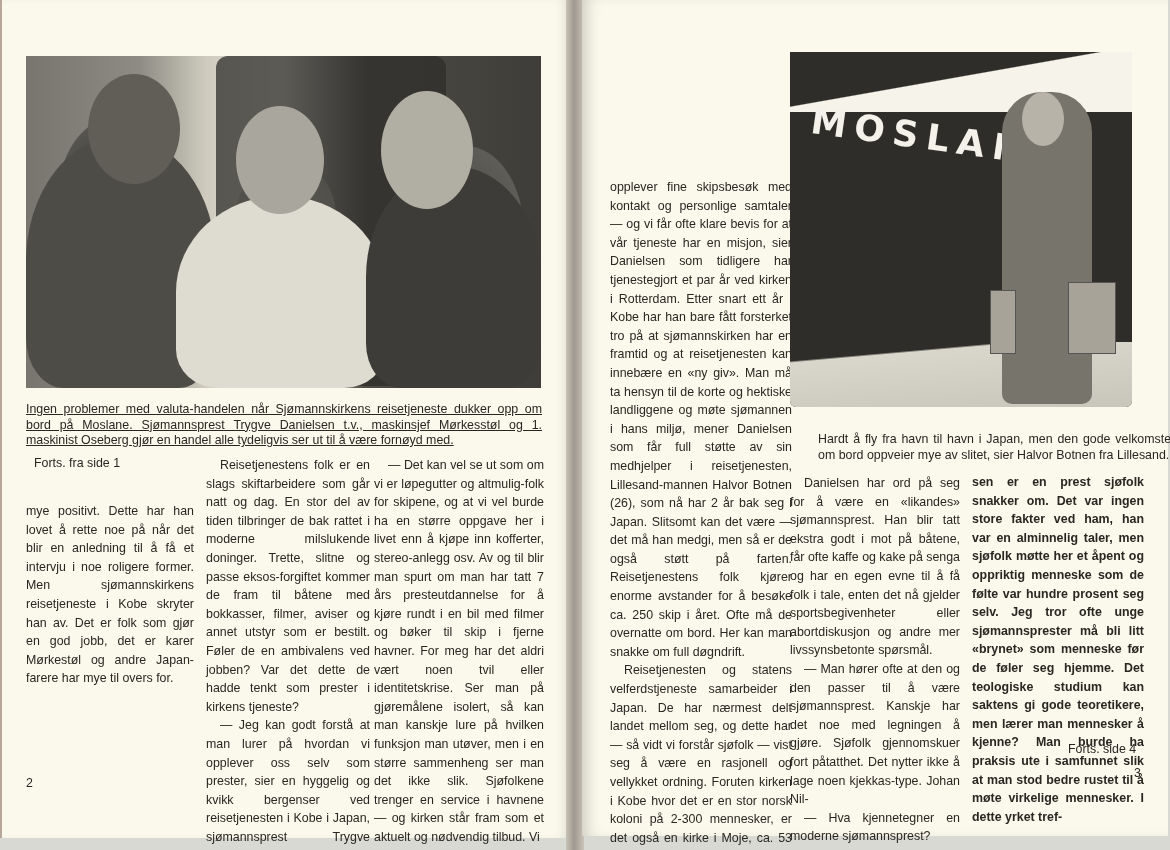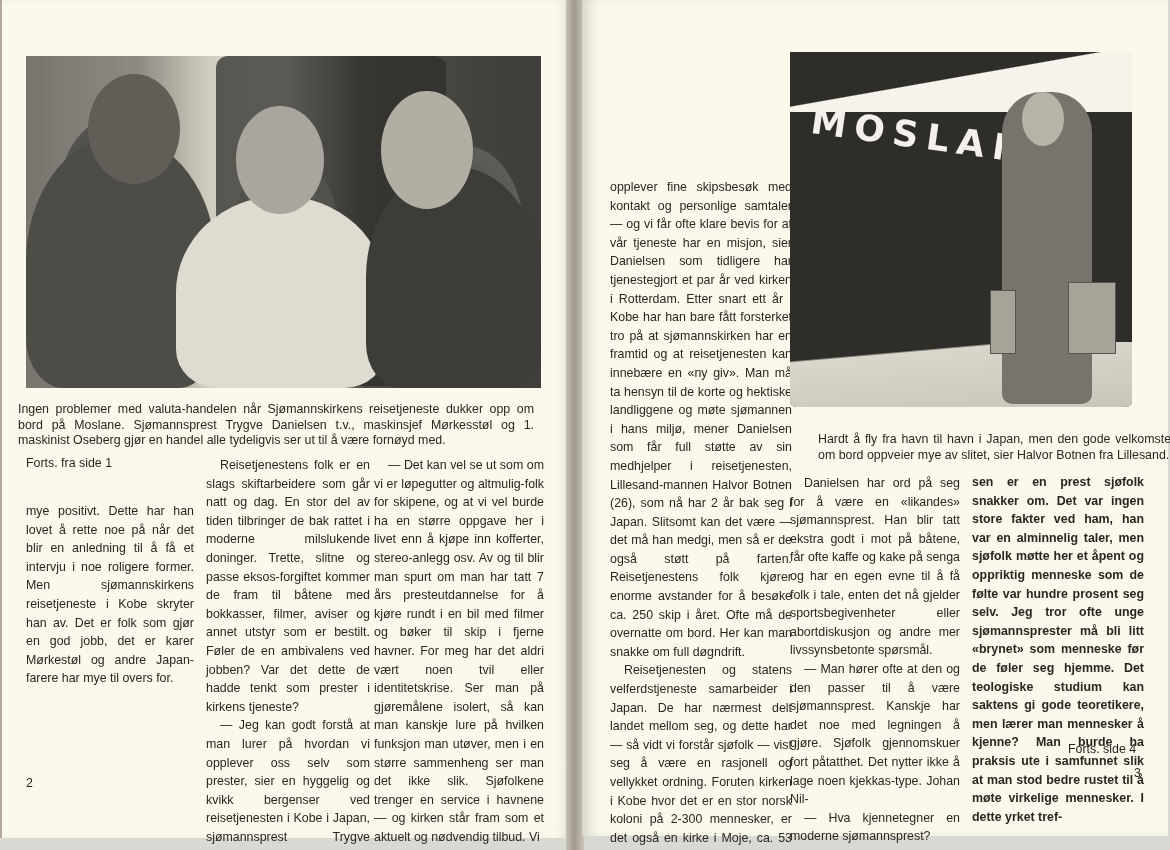--- a/index.html
+++ b/index.html
@@ -46,23 +46,23 @@
   <div class="photo photo-left">
     <div class="door"></div>
     <div class="person p1"></div>
     <div class="person p1h"></div>
     <div class="person p2"></div>
     <div class="person p2h"></div>
     <div class="person p3"></div>
     <div class="person p3h"></div>
   </div>
 
-  <div class="caption" style="left:16px;top:402px;width:516px;text-align:justify;">Ingen problemer med valuta-handelen når Sjømannskirkens reisetjeneste dukker opp om bord på Moslane. Sjømannsprest Trygve Danielsen t.v., maskinsjef Mørkesstøl og 1. maskinist Oseberg gjør en handel alle tydeligvis ser ut til å være fornøyd med.</div>
+  <div class="caption" style="left:24px;top:402px;width:516px;text-align:justify;text-decoration:underline;">Ingen problemer med valuta-handelen når Sjømannskirkens reisetjeneste dukker opp om bord på Moslane. Sjømannsprest Trygve Danielsen t.v., maskinsjef Mørkesstøl og 1. maskinist Oseberg gjør en handel alle tydeligvis ser ut til å være fornøyd med.</div>
 
-  <div class="cont" style="left:24px;top:456px;">Forts. fra side 1</div>
+  <div class="cont" style="left:32px;top:456px;">Forts. fra side 1</div>
 
   <div class="col" style="left:24px;top:474px;width:168px;margin-top:28px;">
     <p>mye positivt. Dette har han lovet å rette noe på når det blir en anledning til å få et intervju i noe roligere former. Men sjømannskirkens reisetjeneste i Kobe skryter han av. Det er folk som gjør en god jobb, det er karer Mørkestøl og andre Japan-farere har mye til overs for.</p>
   </div>
 
   <div class="col" style="left:204px;top:456px;width:164px;">
     <p class="ind">Reisetjenestens folk er en slags skiftarbeidere som går natt og dag. En stor del av tiden tilbringer de bak rattet i moderne milslukende doninger. Trette, slitne og passe eksos-forgiftet kommer de fram til båtene med bokkasser, filmer, aviser og annet utstyr som er bestilt. Føler de en ambivalens ved jobben? Var det dette de hadde tenkt som prester i kirkens tjeneste?</p>
     <p class="ind">— Jeg kan godt forstå at man lurer på hvordan vi opplever oss selv som prester, sier en hyggelig og kvikk bergenser ved reisetjenesten i Kobe i Japan, sjømannsprest Trygve Danielsen.</p>
   </div>
 

